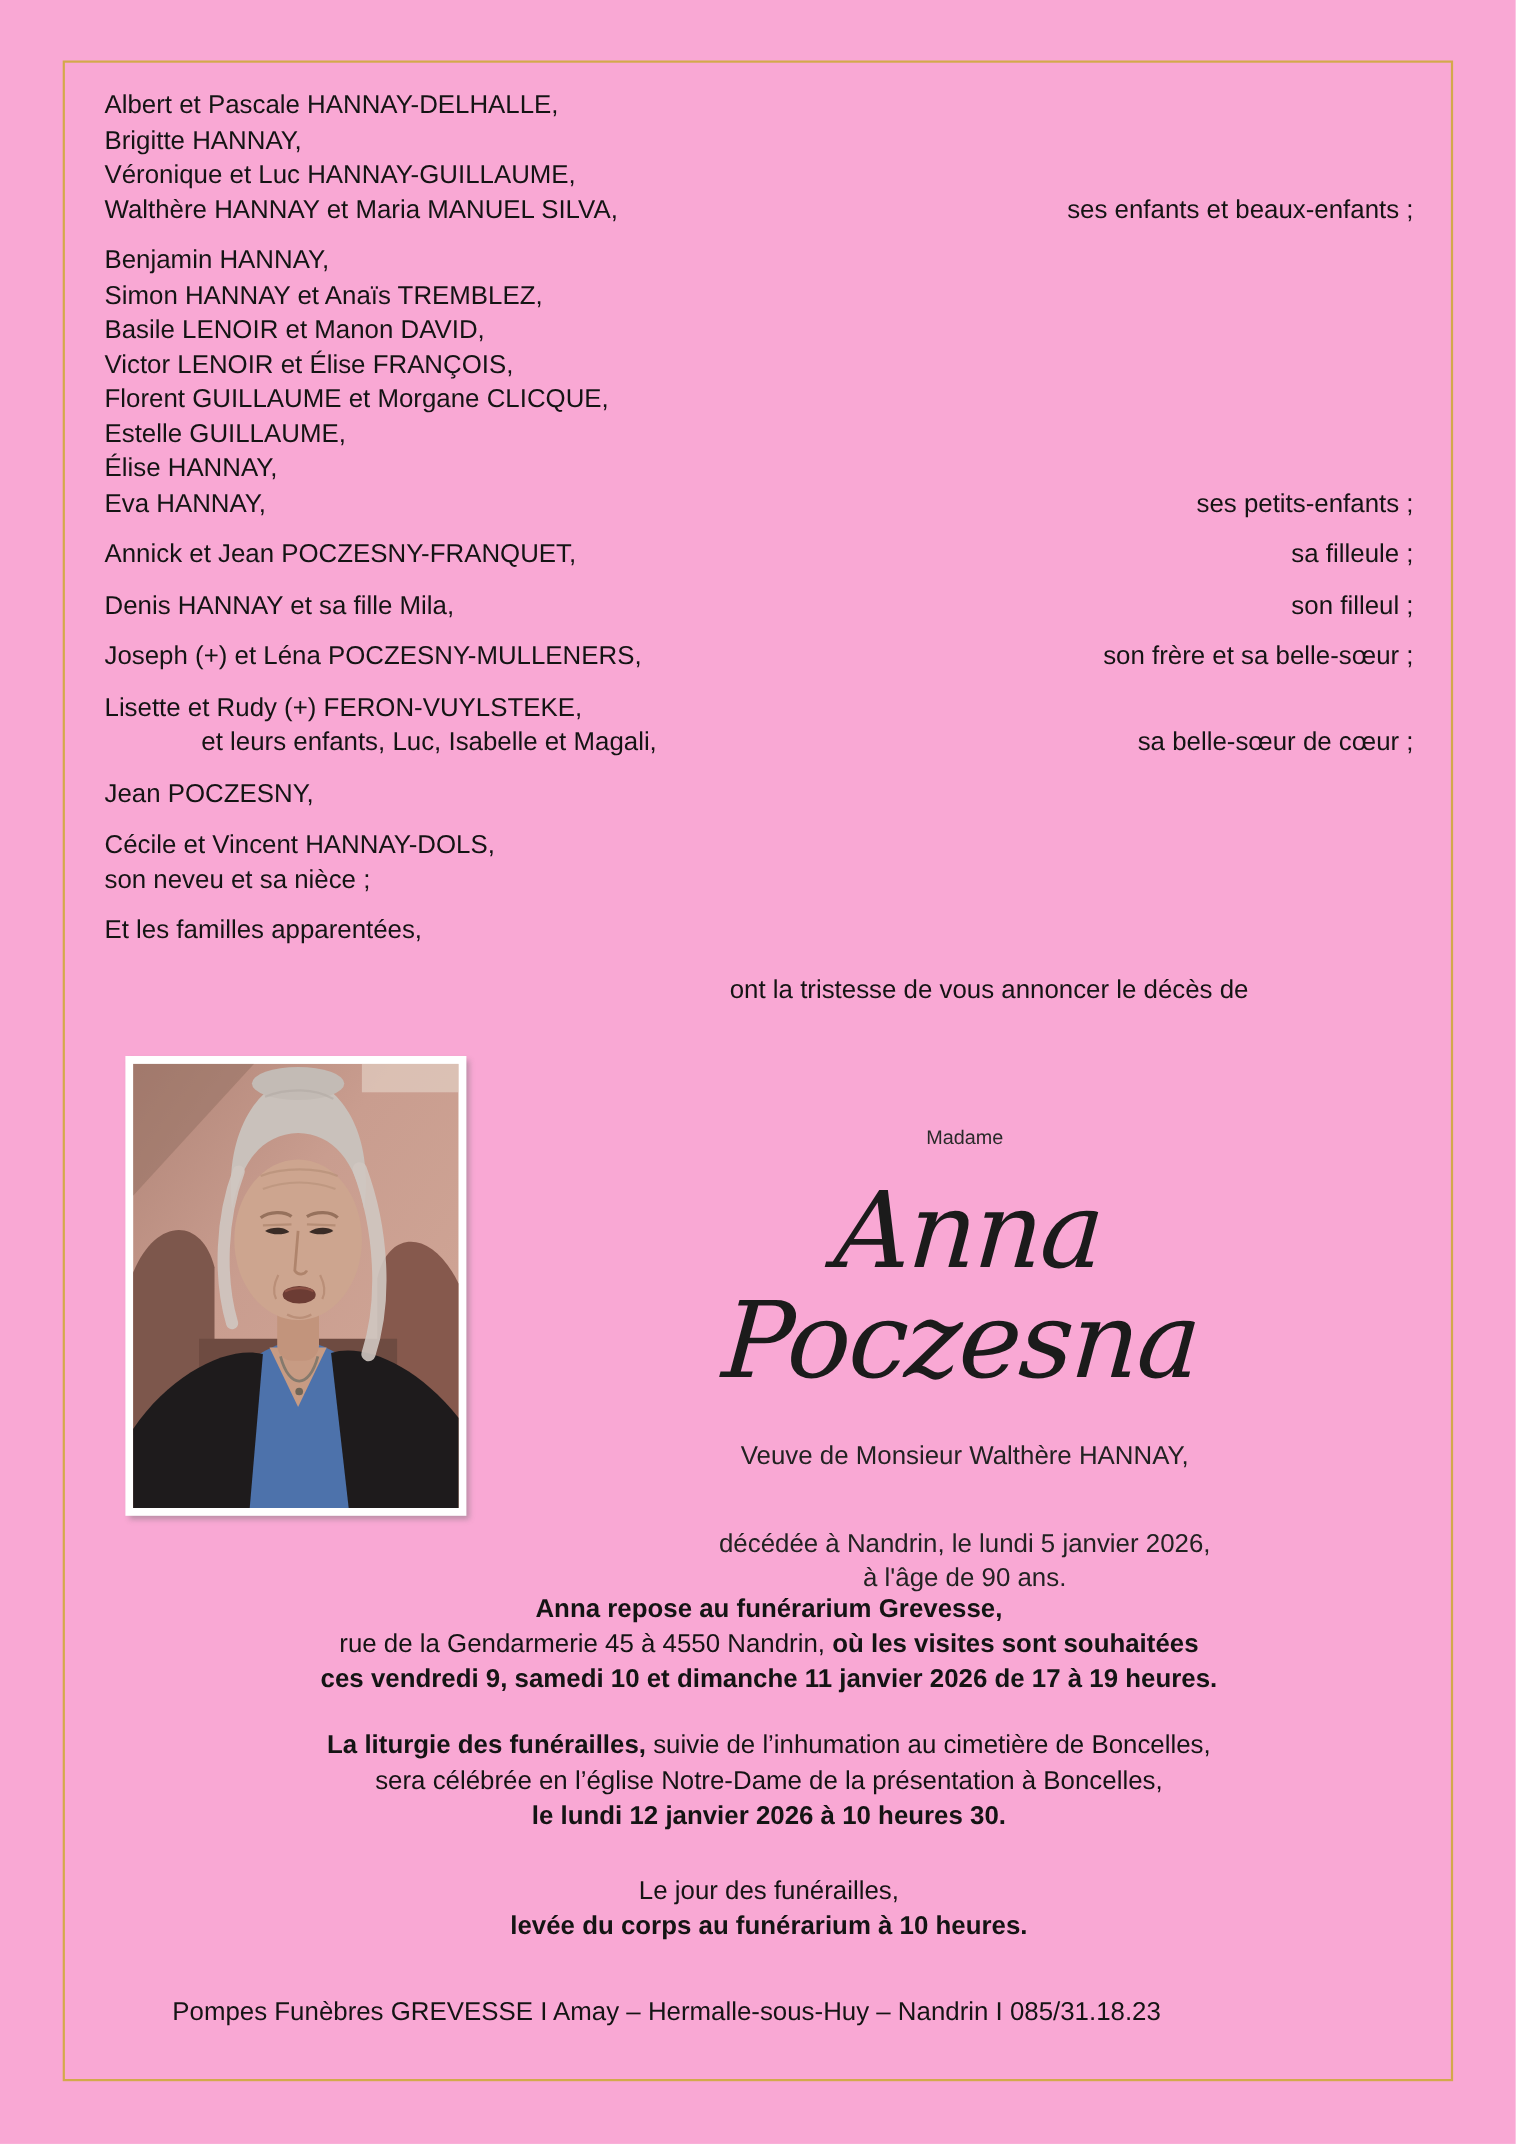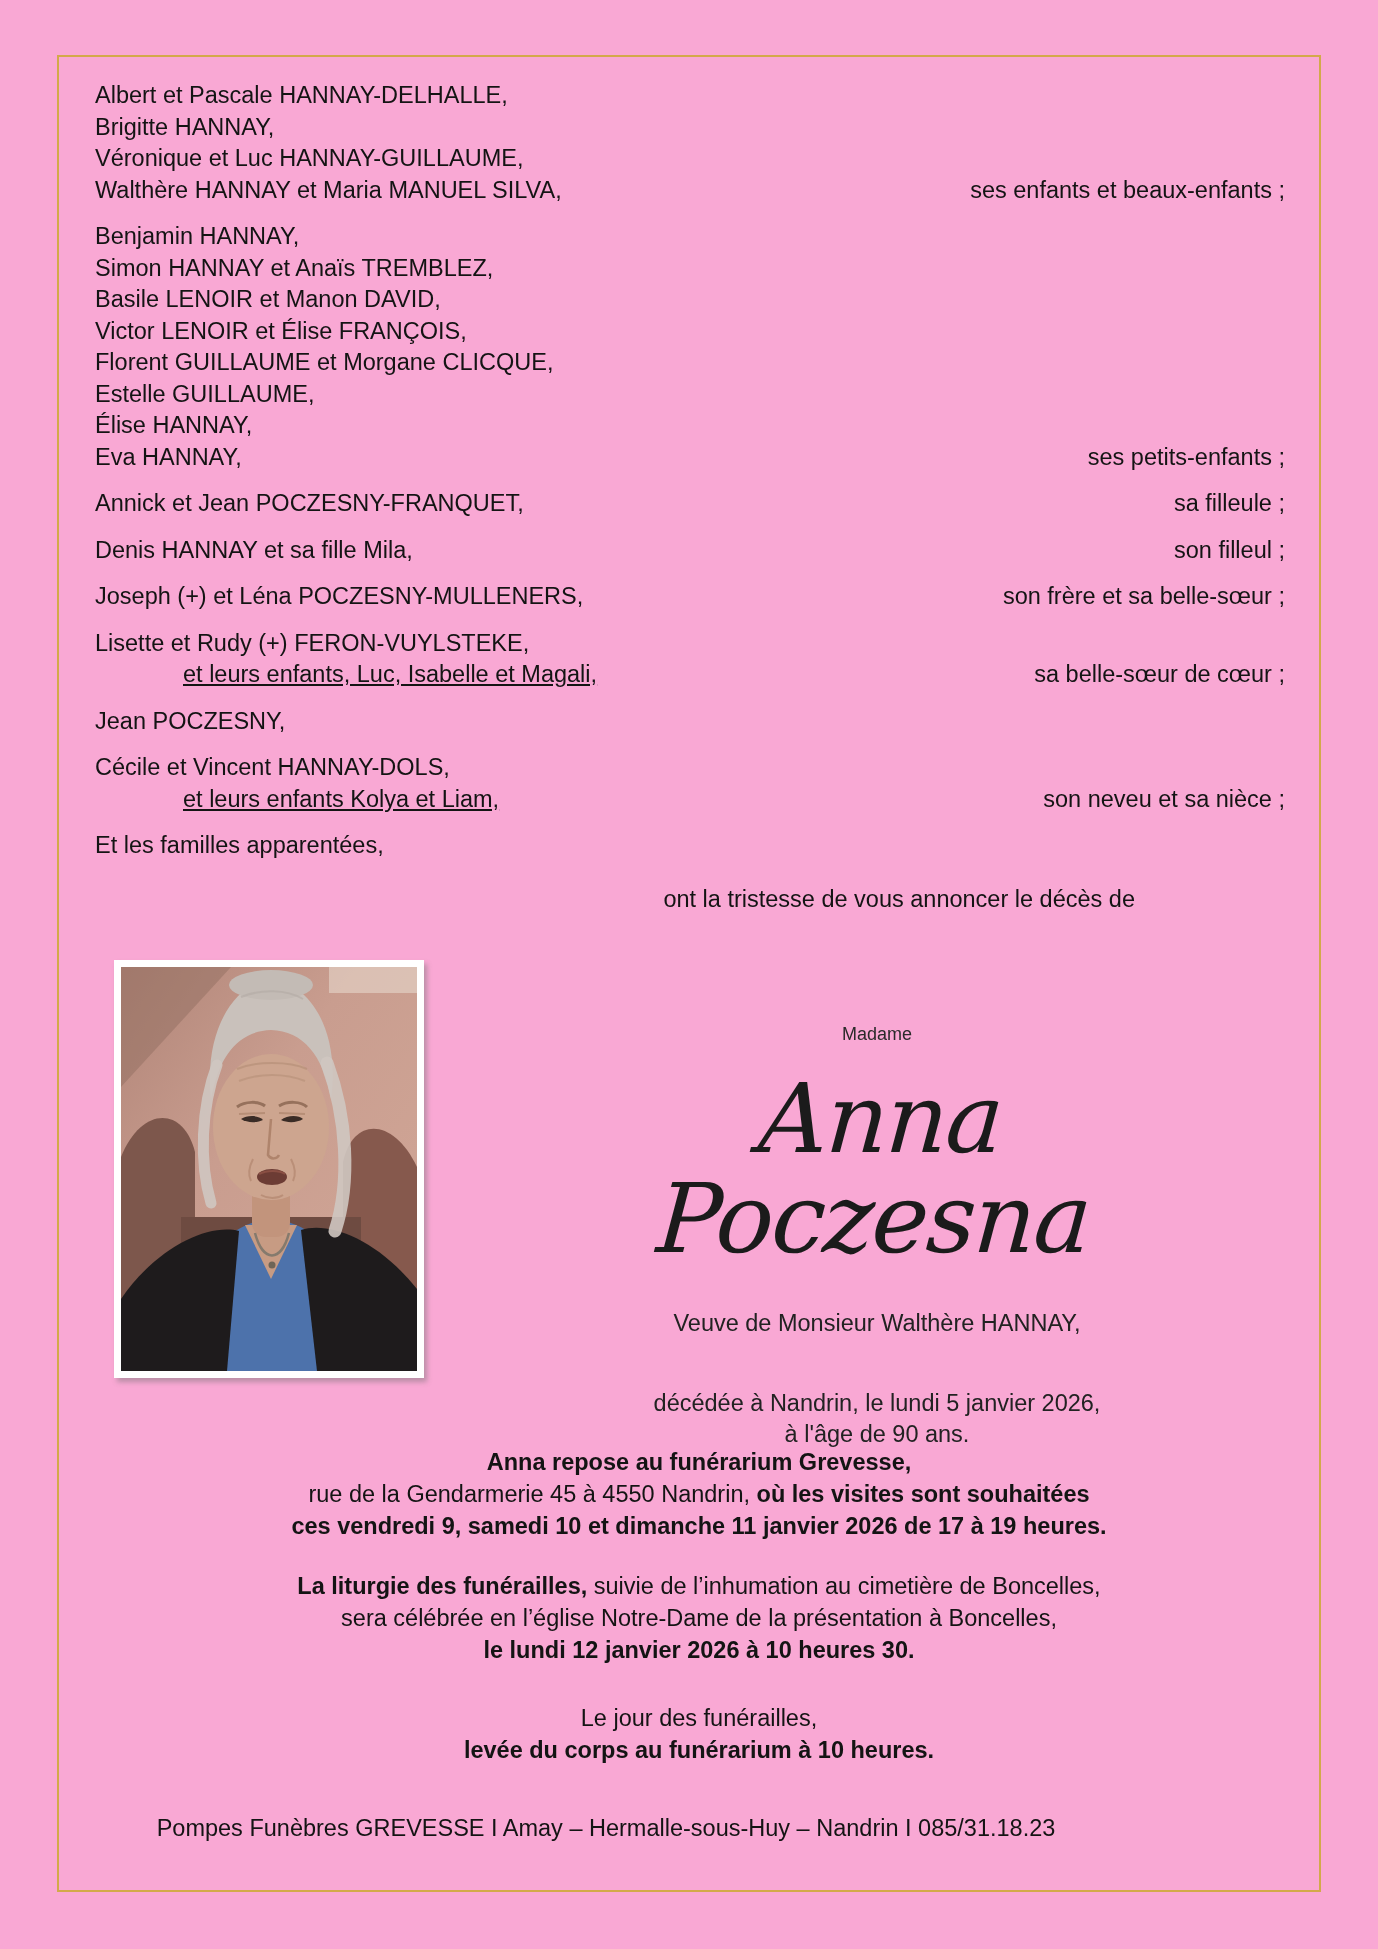--- a/index.html
+++ b/index.html
@@ -20,21 +20,21 @@
   }
 
   
   .family {
     position: absolute; left: 95px; top: 80px; width: 1190px;
     font-size: 23.5px; line-height: 31.5px;
   }
   .family .group { margin-bottom: 15px; }
   .family .frow { display: flex; justify-content: space-between; }
   .family .nline { white-space: pre; }
-  .family .nline.indent { padding-left: 88px; text-decoration: underline; }
+  .family .nline.indent { padding-left: 88px; }
   .family .relation { white-space: nowrap; text-align: right; }
 
   .announce {
     position: absolute; left: 59px; top: 886px; width: 1076px;
     margin: 0; padding-left: 20px; box-sizing: border-box;
     font-size: 23.5px; text-align: right;
   }
 
   
   .photo {
@@ -160,21 +160,20 @@
       <div class="group">
         <div class="frow">
           <span class="nline">Jean POCZESNY,</span>
         </div>
       </div>
       <div class="group">
         <div class="frow">
           <span class="nline">Cécile et Vincent HANNAY-DOLS,</span>
         </div>
         <div class="frow">
-          <span class="nline indent">et leurs enfants Kolya et Liam,</span>
           <span class="relation">son neveu et sa nièce ;</span>
         </div>
       </div>
       <div class="group">
         <div class="frow">
           <span class="nline">Et les familles apparentées,</span>
         </div>
       </div>
     </section>
 

